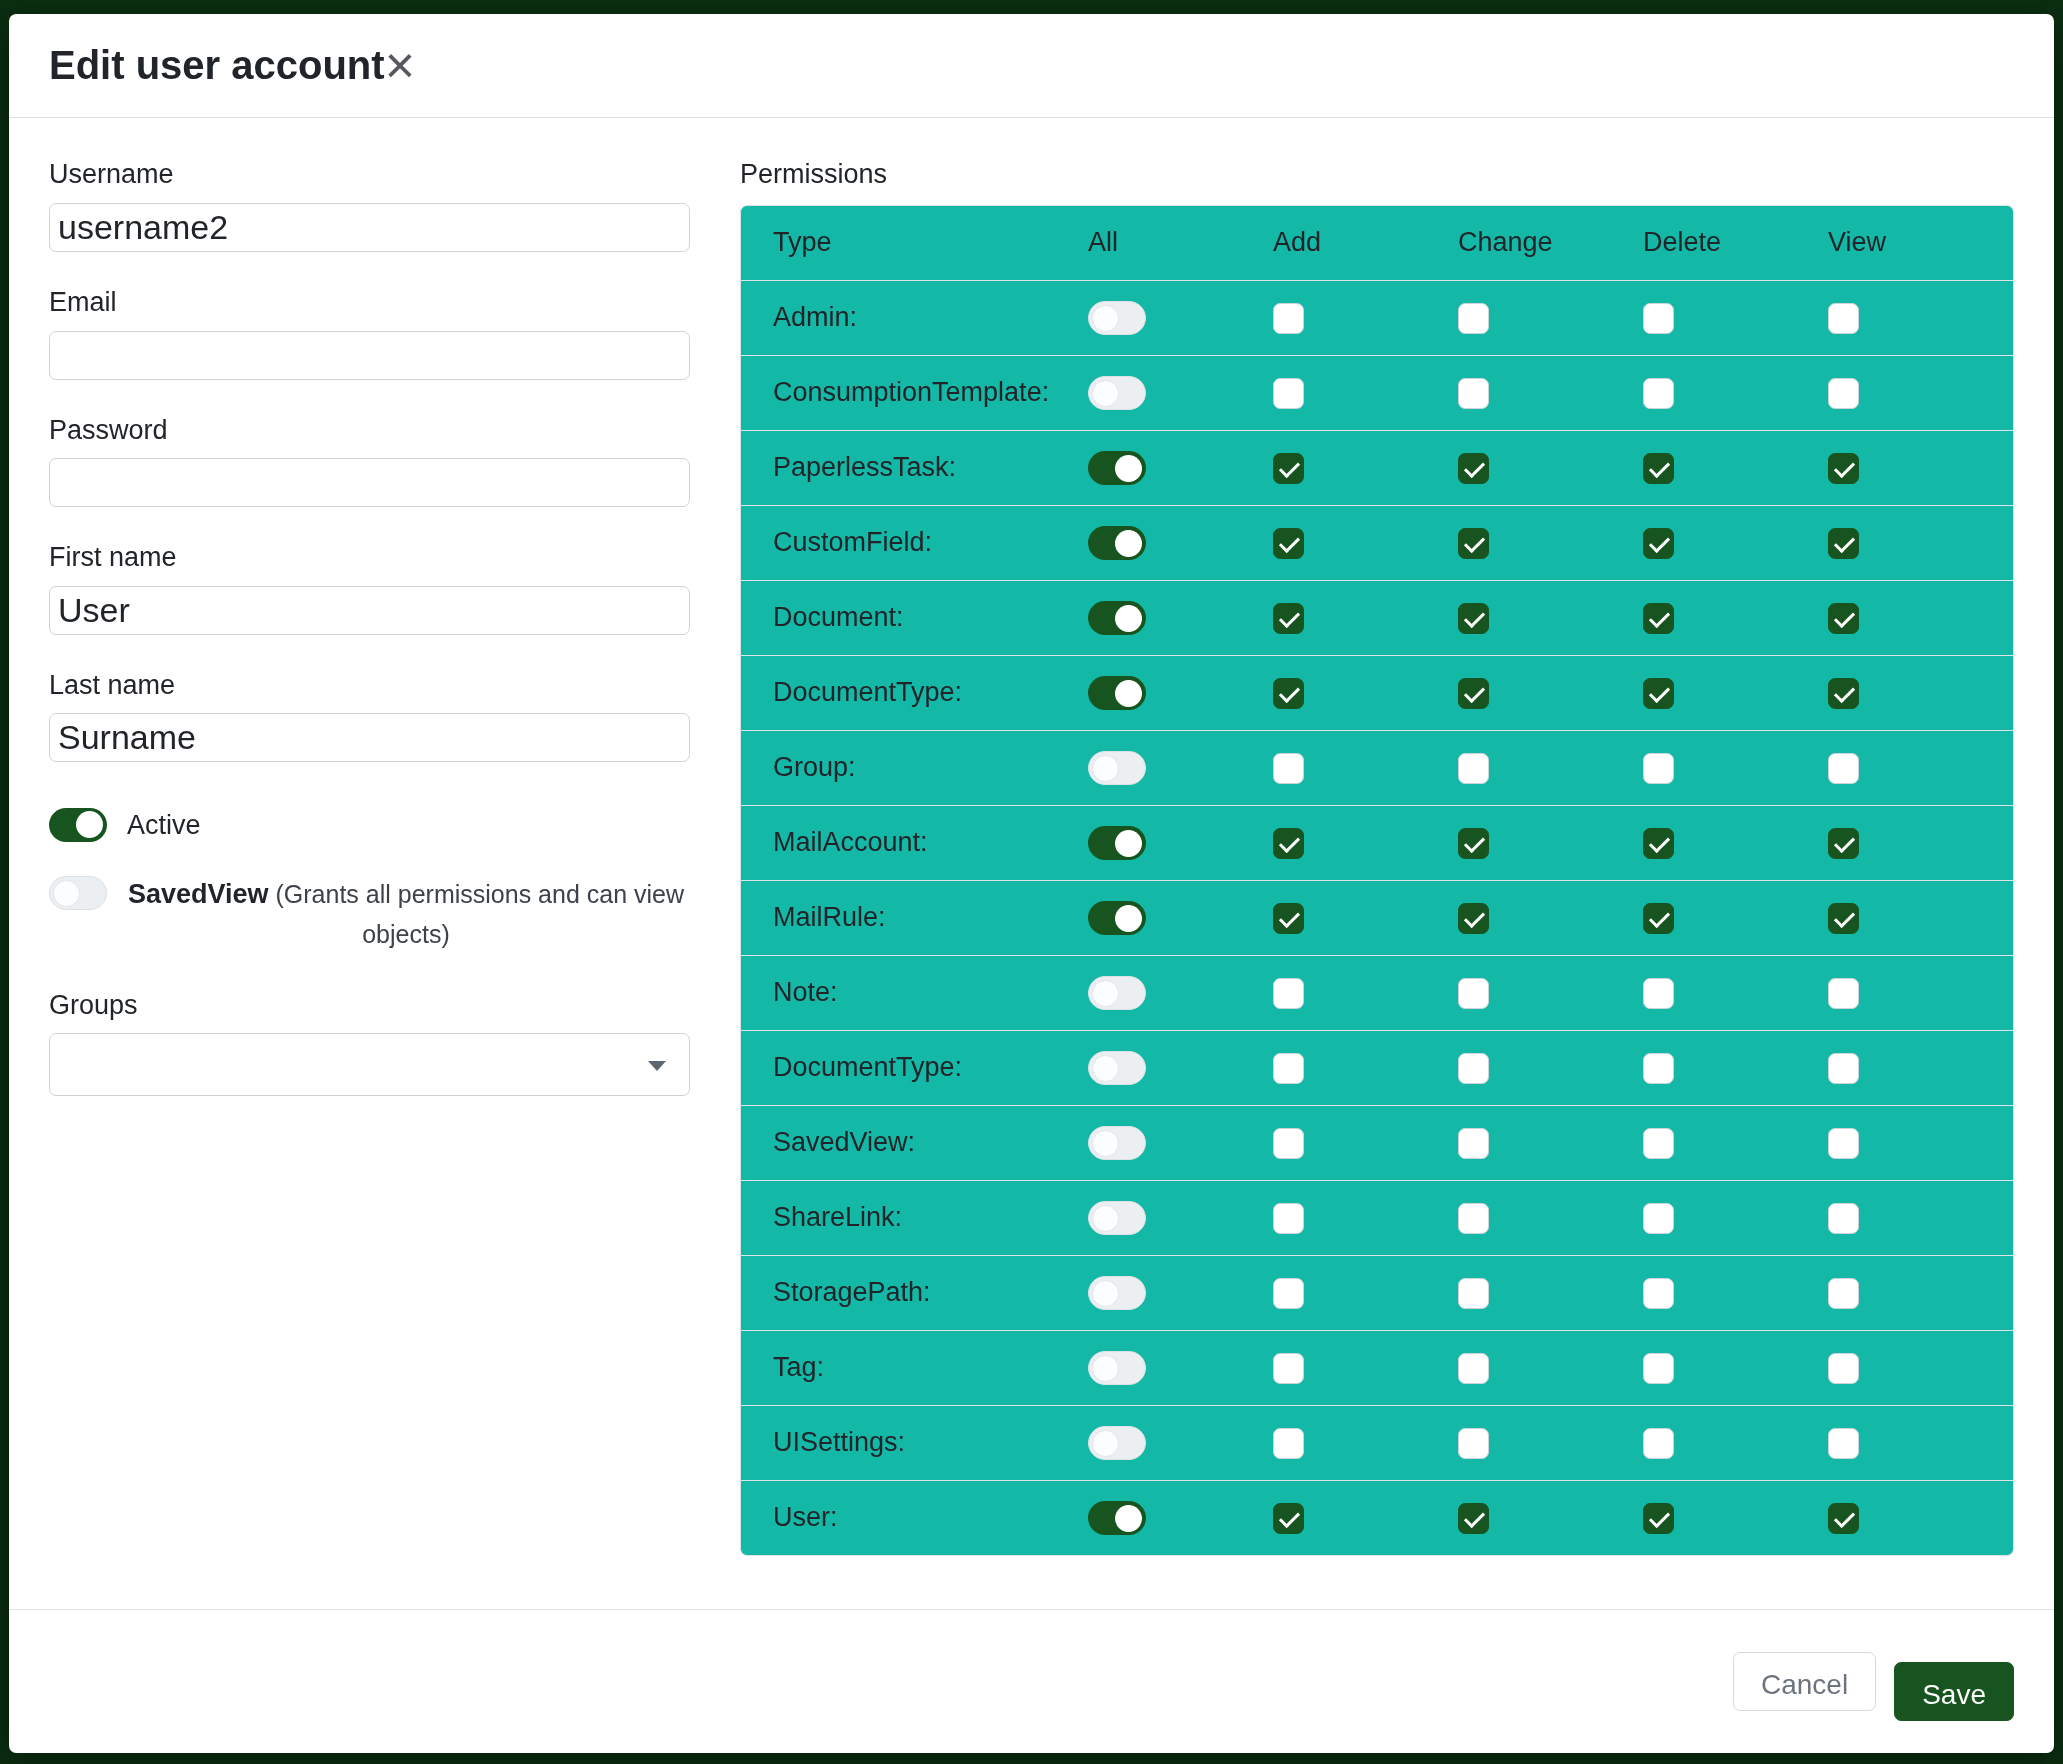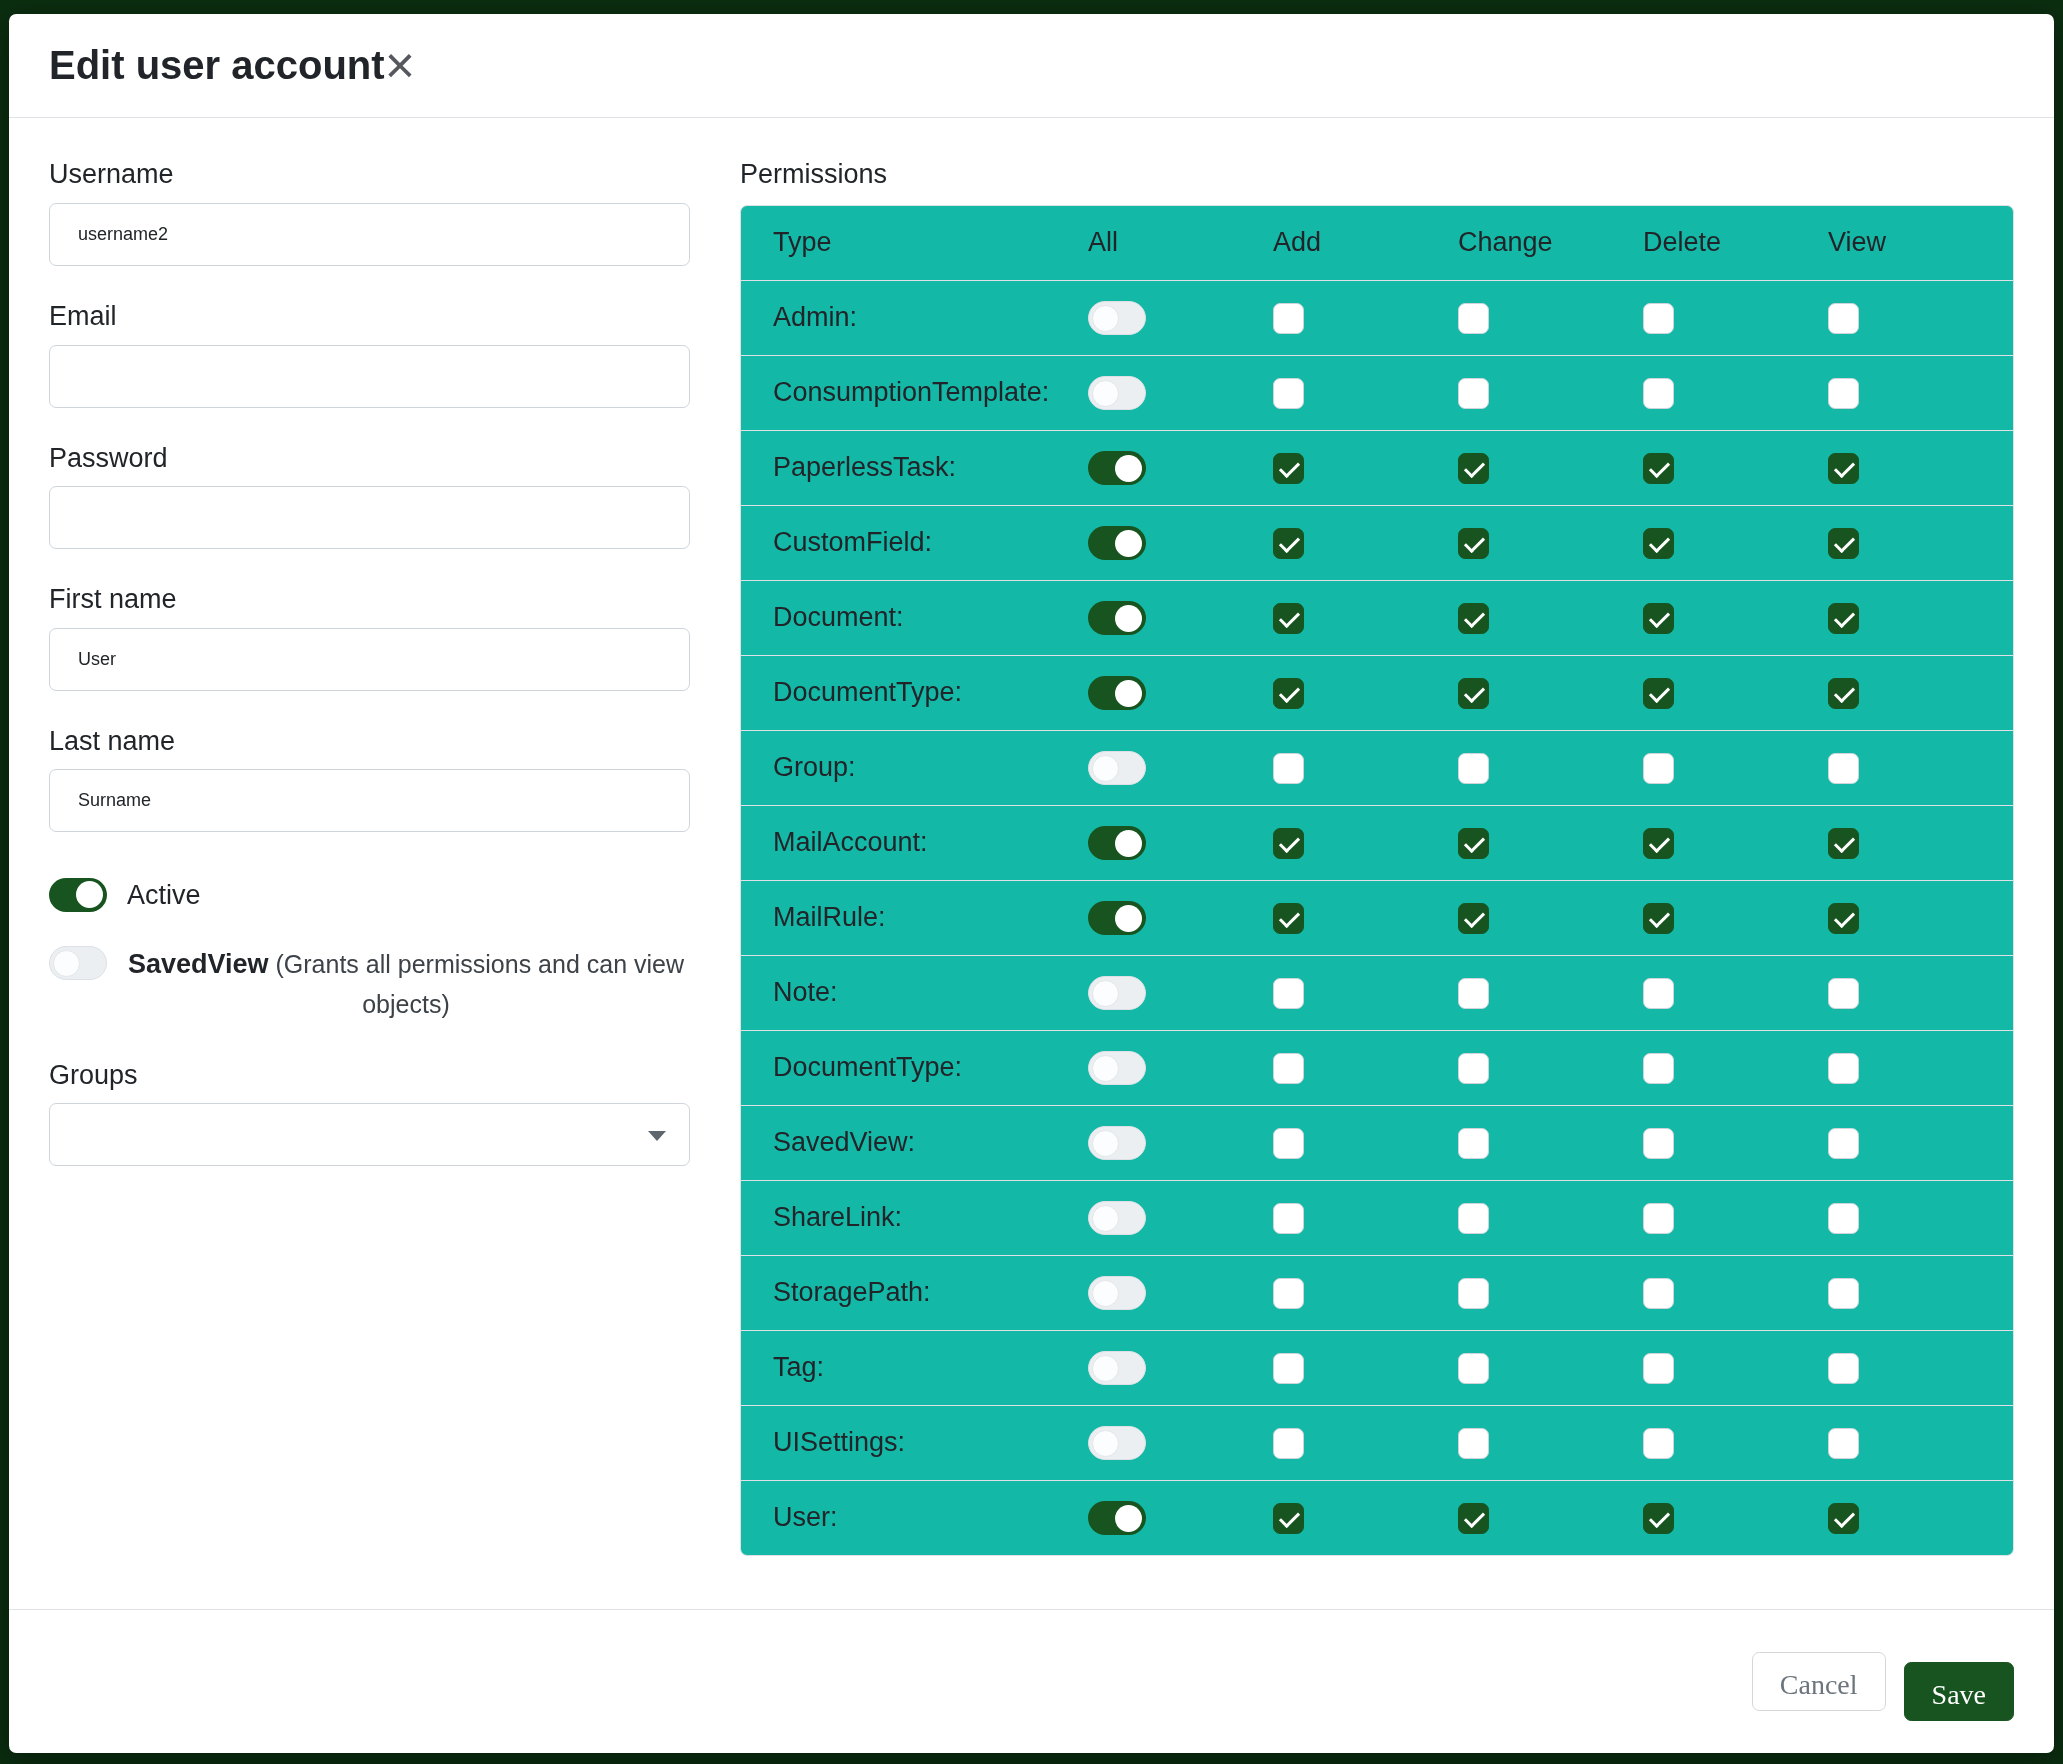--- a/index.html
+++ b/index.html
@@ -27,22 +27,22 @@
     font-size:52px; font-weight:300; line-height:0.8; color:#55595e;
     font-family:inherit;
   }
   .modal-body { flex:1; display:flex; padding:41px 40px 18px 40px; gap:50px; overflow:hidden; }
 
   
   .left-col { width:641px; flex:none; }
   .field-group { margin-bottom:35px; }
   .field-label { font-size:27px; color:#212529; margin-bottom:12.6px; }
   .text-input {
-    width:100%; height:63px; border:0.9px solid #ced4da; border-radius:7.2px;
-    font-size:18px; padding:0 28px; color:#212529; background:#fff;
+    width:100%; height:49px; border:0.9px solid #ced4da; border-radius:7.2px;
+    font-size:34px; padding:0 8px; color:#212529; background:#fff;
     font-family:inherit; outline:none; display:block;
   }
   .select-box {
     position:relative; width:100%; height:63px;
     border:0.9px solid #ced4da; border-radius:7.2px; background:#fff;
     cursor:pointer;
   }
   .select-caret {
     position:absolute; right:23.4px; top:27px;
     width:0; height:0;
@@ -99,21 +99,21 @@
   .perm-table th.type-col, .perm-table td.type-cell { padding-left:32px; }
   .perm-table td .toggle { margin-top:0; }
 
   
   .modal-footer {
     flex:none; border-top:0.9px solid #dee2e6;
     display:flex; justify-content:flex-end; align-items:center;
     gap:18px; padding:32px 40px;
   }
   .btn {
-    height:59px; border-radius:7.2px; font-size:28px; font-family:Liberation Serif, serif;
+    height:59px; border-radius:7.2px; font-size:28px; font-family:Liberation Sans, sans-serif;
     cursor:pointer; padding:16px 27px;text-align:right;
   }
   .btn-cancel { background:#fff; border:0.9px solid #d4d8db; color:#6c757d; }
   .btn-save { background:#17541f; border:0.9px solid #17541f; color:#fff;margin-top:20px; }
 </style>
 </head>
 <body>
 
 <div class="modal">
 

